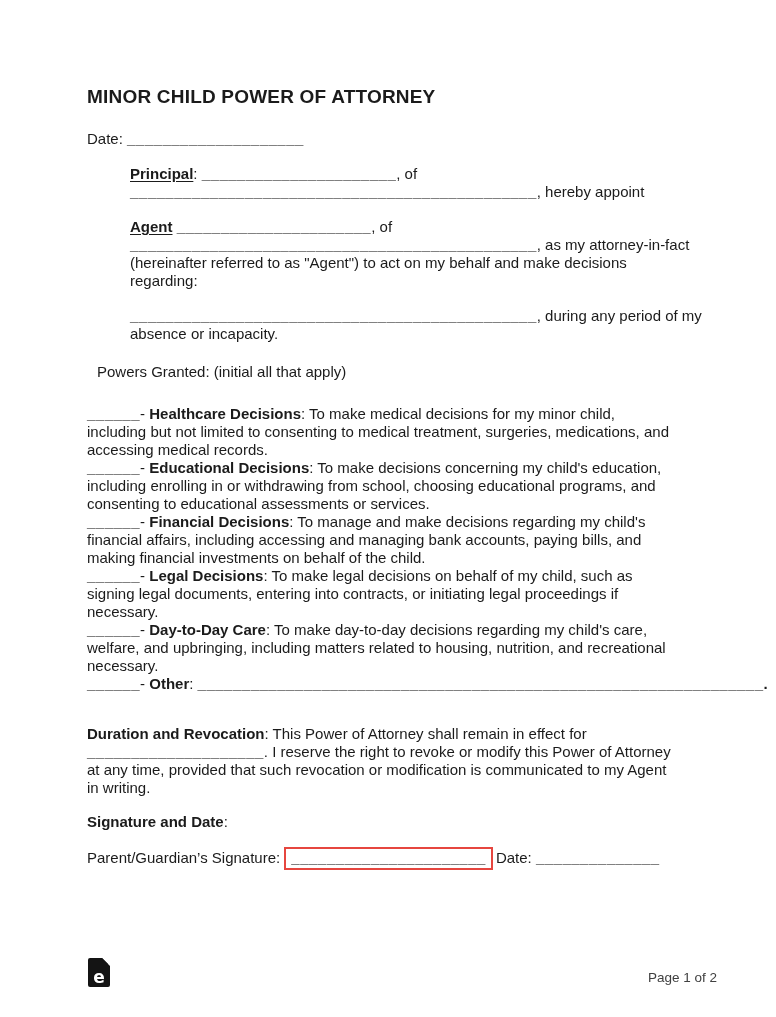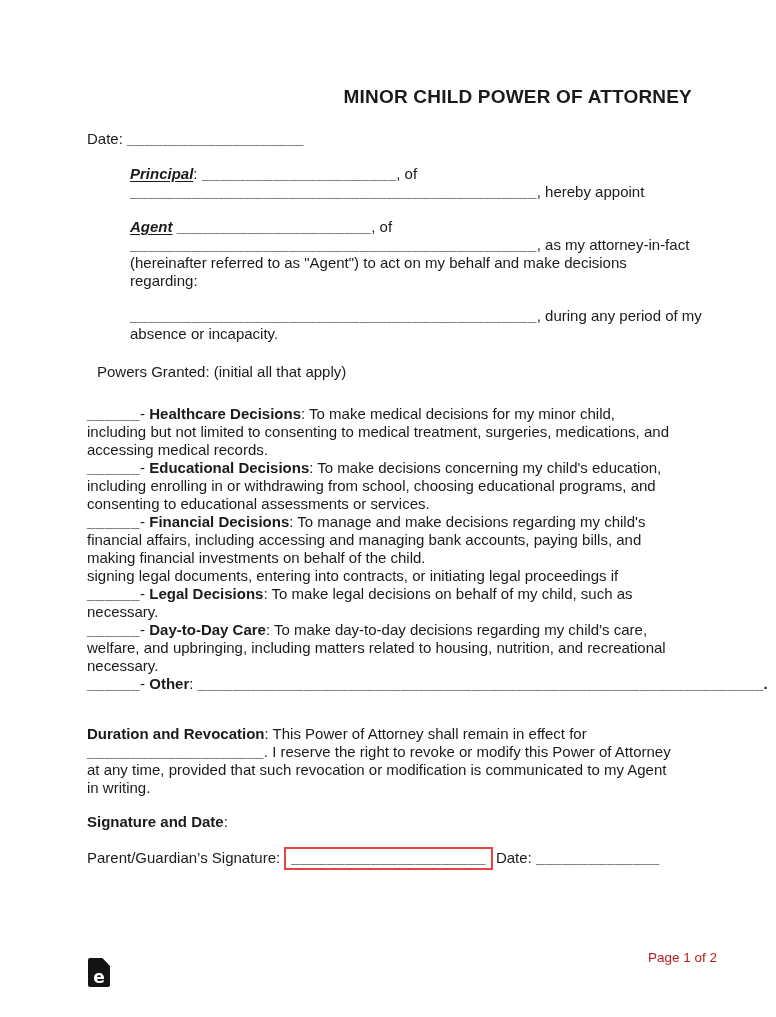--- a/index.html
+++ b/index.html
@@ -6,27 +6,27 @@
   html,body { background:#888; }
   .page {
     width:776px; height:1017px; background:#ffffff; color:#1b1b1b;
     font-family:"Liberation Sans","DejaVu Sans",sans-serif;
     font-size:15px; line-height:18px;
     position:relative; overflow:hidden;
     padding:88px 84px 0 87px;
     margin:0 auto;
   }
   .title {
-    text-align:right; font-weight:bold; font-size:19px; letter-spacing:0.2px;
+    text-align:left; font-weight:bold; font-size:19px; letter-spacing:0.2px;
     margin-bottom:24px; white-space:nowrap;
   }
   .line { white-space:nowrap; }
   .para { margin-top:17px; }
   .indent { margin-left:43px; }
-  .lbl { font-weight:bold; text-decoration:underline; text-underline-offset:2px;font-style:italic; }
+  .lbl { font-weight:bold; text-decoration:underline; text-underline-offset:2px; }
   .bold { font-weight:bold; }
   .powers-items { margin-top:24px; }
   .blank { letter-spacing:0.5px;font-weight:bold; }
   .sig-row { margin-top:16px; }
   .sig-box {
     display:inline-block; border:2px solid #e6463f;
     padding:0 5px 1px 5px; margin-right:3px;
   }
   .footer-logo {
     position:absolute; left:88px; bottom:30px;
@@ -39,21 +39,21 @@
   .footer-logo .fold {
     position:absolute; top:0; right:2px; width:0; height:0;
     border-bottom:6px solid #141414; border-right:6px solid transparent;
   }
   .footer-logo .glyph {
     position:absolute; left:0; right:0; bottom:1px; text-align:center;
     color:#ffffff; font-weight:bold; font-size:17px; line-height:18px;
     font-family:"DejaVu Sans",sans-serif;
   }
   .page-num {
-    position:absolute; right:59px; bottom:50px; font-size:13.5px; color:#b91c1c;
+    position:absolute; right:59px; bottom:30px; font-size:13.5px; color:#404040;
   }
 </style>
 </head>
 <body>
 
 <div class="page">
 
   <div class="title">MINOR CHILD POWER OF ATTORNEY</div>
 
   <div class="line">
@@ -110,24 +110,24 @@
     <div>
       <div class="line">
         <span class="blank">______</span><span>- </span><span class="bold">Financial Decisions</span><span>: </span><span>To manage and make decisions regarding my child's</span>
       </div>
       <div class="line">financial affairs, including accessing and managing bank accounts, paying bills, and</div>
       <div class="line">making financial investments on behalf of the child.</div>
     </div>
 
 
     <div>
-      <div class="line">signing legal documents, entering into contracts, or initiating legal proceedings if</div>
       <div class="line">
         <span class="blank">______</span><span>- </span><span class="bold">Legal Decisions</span><span>: </span><span>To make legal decisions on behalf of my child, such as</span>
       </div>
+      <div class="line">signing legal documents, entering into contracts, or initiating legal proceedings if</div>
       <div class="line">necessary.</div>
     </div>
 
     <div>
       <div class="line">
         <span class="blank">______</span><span>- </span><span class="bold">Day-to-Day Care</span><span>: </span><span>To make day-to-day decisions regarding my child's care,</span>
       </div>
       <div class="line">welfare, and upbringing, including matters related to housing, nutrition, and recreational</div>
       <div class="line">necessary.</div>
     </div>

